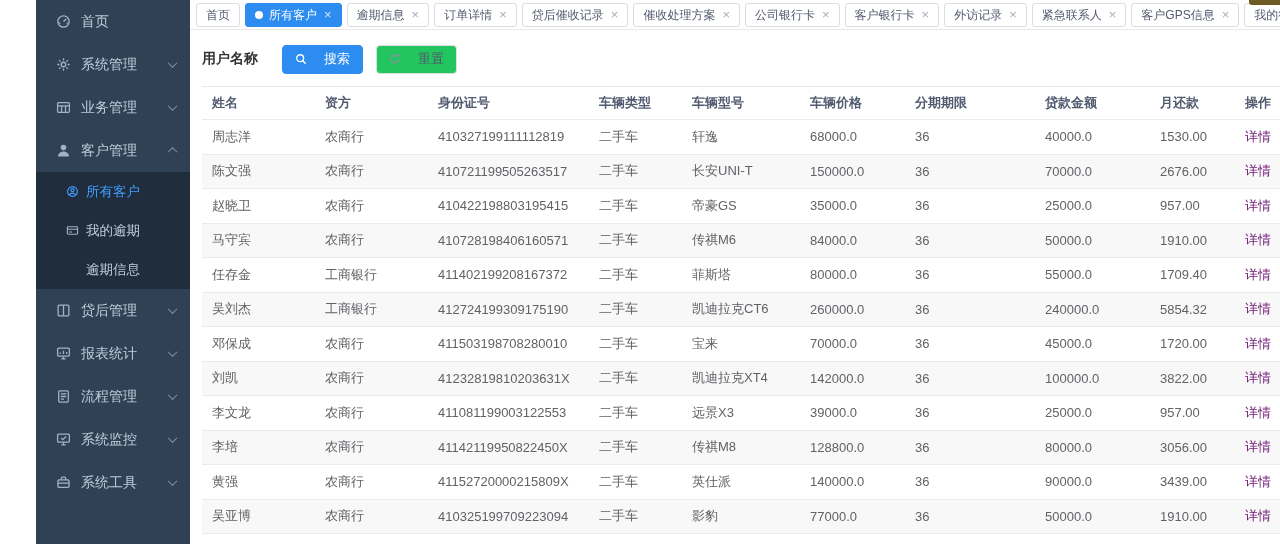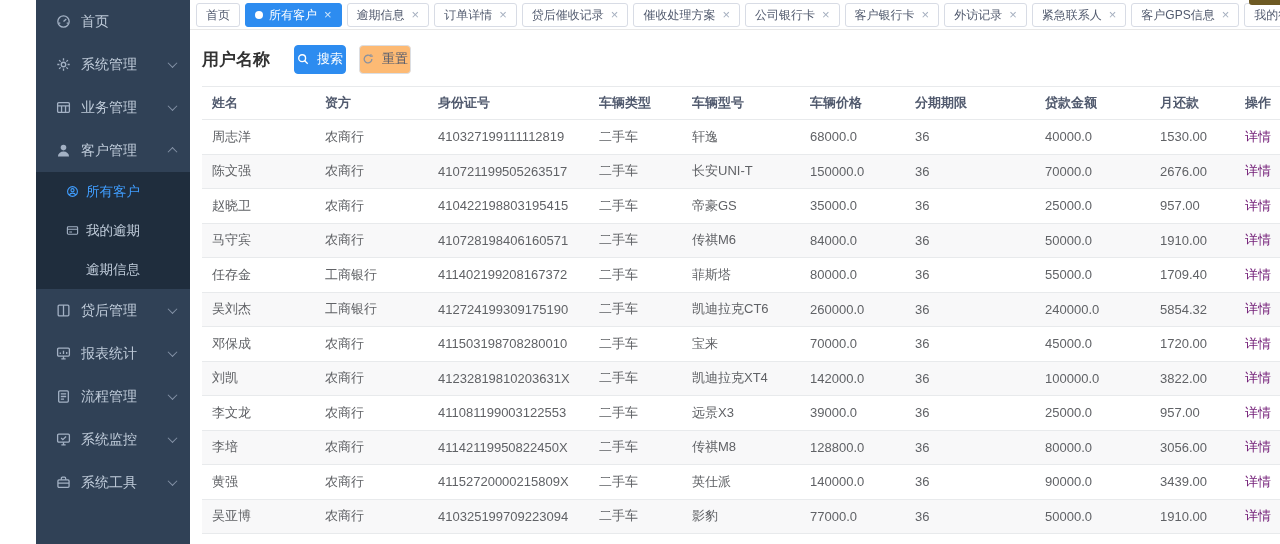--- a/index.html
+++ b/index.html
@@ -29,27 +29,27 @@
   .tab { height:24px; line-height:22px; border:1px solid #d8dce5; border-radius:3px; background:#fff; color:#515a6e; font-size:12px; padding:0 9px; display:inline-flex; align-items:center; cursor:pointer; flex:0 0 auto; }
   .tab .tab-dot { width:8px; height:8px; border-radius:50%; background:#fff; margin-right:6px; display:inline-block; }
   .tab .tab-close { margin-left:7px; color:#a5afbf; font-size:13px; line-height:1; cursor:pointer; }
   .tab.active { background:#2d8cf0; border-color:#2d8cf0; color:#fff; }
   .tab.active .tab-close { color:#cfe6fb; }
   .avatar-sliver { position:absolute; top:0; right:33px; width:34px; height:5px; background:#6e5a23; border-radius:0 0 3px 3px; }
 
   
   .content { padding:0 12px; }
   .search-row { margin-top:14px; display:flex; align-items:center; height:30px; }
-  .search-label { font-size:17px; font-weight:700; color:#333; margin-right:12px; }
+  .search-label { font-size:14px; font-weight:700; color:#333; margin-right:12px; }
   .search-input { width:152px; height:29px; border:1px solid #dcdee2; border-radius:4px; padding:0 8px; font-size:13px; color:#515a6e; outline:none; font-family:inherit; }
   .search-input::placeholder { color:#c0c4cc; }
-  .btn { height:29px; border-radius:4px; font-size:13px; padding:0 2px; display:inline-flex; align-items:center; gap:8px; cursor:pointer; font-family:inherit; }
+  .btn { height:29px; border-radius:4px; font-size:13px; padding:0 12px; display:inline-flex; align-items:center; gap:17px; cursor:pointer; font-family:inherit; }
   .btn svg { width:12px; height:12px; }
   .btn-primary { background:#2d8cf0; border:1px solid #2d8cf0; color:#fff; margin-left:12px; }
-  .btn-default { background:#fdba74; border:1px solid #dcdee2; color:#515a6e; margin-left:13px; }
+  .btn-default { background:#22c55e; border:1px solid #dcdee2; color:#515a6e; margin-left:13px; }
 
   
   .table { margin-top:12px; border-top:1px solid #e8eaec; }
   .trow { display:grid; grid-template-columns:113px 113px 161px 93px 118px 105px 130px 115px 85px 1fr; align-items:center; padding:0 10px; border-bottom:1px solid #e8eaec; height:34.5px; color:#606266; font-size:13px; }
   .trow.thead { height:33px; color:#515a6e; font-weight:700; }
   .trow.stripe { background:#f8f8f9; }
   .tcell { overflow:hidden; white-space:nowrap; padding-right:6px; }
   .tcell.action { text-align:left; padding-right:2px; }
   .detail-link { color:#701a75; cursor:pointer; }
 </style>

